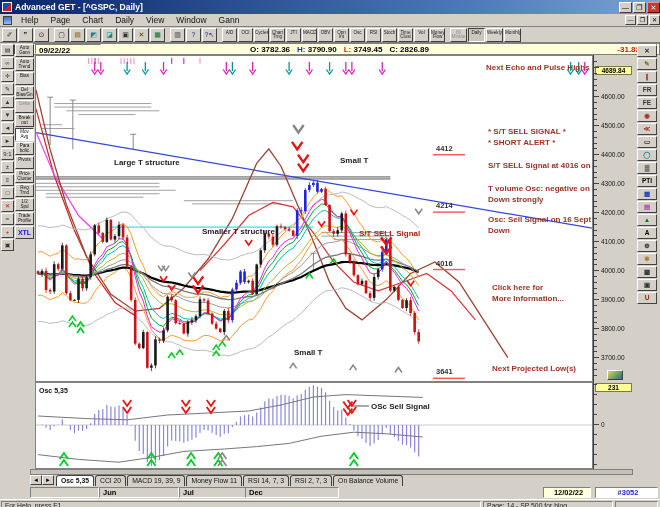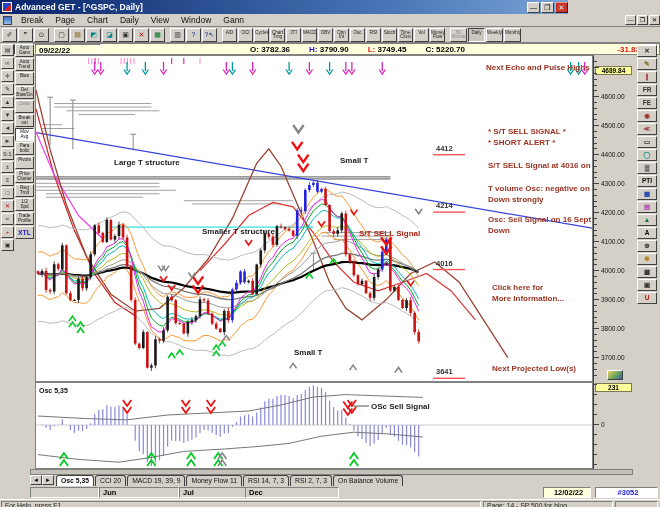--- a/index.html
+++ b/index.html
@@ -2,21 +2,21 @@
 <html><head>
 <meta charset="utf-8">
 <style>
   * { box-sizing: border-box; margin:0; padding:0; }
   html,body { width:660px; height:507px; }
   body { font-family:"Liberation Sans", sans-serif; background:#d4d0c8; position:relative; overflow:hidden; }
   .abs { position:absolute; }
   .b3d { background:#d4d0c8; border:1px solid; border-color:#ffffff #404040 #404040 #ffffff; }
   .b3d.pressed { border-color:#404040 #ffffff #ffffff #404040; background:#cac6be; }
   .sunk { border:1px solid; border-color:#808080 #ffffff #ffffff #808080; }
-  .titlebar { left:0; top:0; width:568px; height:14px; background:linear-gradient(90deg,#0a246a,#4a78b8 70%,#7ba2d4); color:#fff; display:flex; align-items:center; }
+  .titlebar { left:0; top:0; width:660px; height:14px; background:linear-gradient(90deg,#0a246a,#4a78b8 70%,#7ba2d4); color:#fff; display:flex; align-items:center; }
   .titlebar .ttext { font-size:8.5px; font-weight:bold; margin-left:3px; white-space:nowrap; }
   .winbtn { width:13px; height:11px; font-size:7px; line-height:9px; text-align:center; color:#000; margin-left:1px; }
   .winbtn.close { background:#c8372c; color:#fff; border-color:#e89a90 #501008 #501008 #e89a90; }
   .menubar { left:0; top:14px; width:660px; height:13px; display:flex; align-items:center; border-bottom:1px solid #808080; }
   .menuitem { font-size:8.5px; padding:1px 6px; color:#111; }
   .mdibtn { width:11px; height:10px; font-size:6px; line-height:8px; text-align:center; margin-left:1px; }
   .toolbar { left:0; top:27px; width:660px; height:16px; display:flex; align-items:center; border-bottom:1px solid #808080; }
   .tbtn { height:14px; min-width:15px; font-size:7px; line-height:12px; text-align:center; margin-right:1px; color:#222; }
   .tbtn.small2 { font-size:4.6px; line-height:4.8px; padding-top:2px; white-space:pre-line; }
   .sep { width:4px; height:14px; }
@@ -56,21 +56,21 @@
   <div class="ttext">Advanced GET - [^GSPC, Daily]</div>
   <div style="flex:1"></div>
   <div class="winbtn b3d">—</div>
   <div class="winbtn b3d">❐</div>
   <div class="winbtn b3d close">✕</div>
 </div>
 
 <div class="menubar abs">
   <div style="width:9px;height:9px;margin:0 3px;background:linear-gradient(180deg,#3a6ec8,#9ac0e8);border:1px solid #404040;"></div>
   <div id="menu-items" style="display:flex;">
-      <div class="menuitem">Break</div>
+      <div class="menuitem">Help</div>
       <div class="menuitem">Page</div>
       <div class="menuitem">Chart</div>
       <div class="menuitem">Daily</div>
       <div class="menuitem">View</div>
       <div class="menuitem">Window</div>
       <div class="menuitem">Gann</div>
     </div>
   <div style="flex:1"></div>
   <div class="mdibtn b3d">—</div>
   <div class="mdibtn b3d">❐</div>
@@ -124,25 +124,25 @@
     </div>
 </div>
 
 <div class="quote abs">
   <div class="b3d" style="position:absolute;left:2px;top:1px;width:13px;height:10px;font-size:6px;text-align:center;line-height:8px;">▦</div>
   <div class="b3d" style="position:absolute;left:17px;top:1px;width:13px;height:10px;font-size:6px;text-align:center;line-height:8px;">✎</div>
   <div class="yellow"></div>
   <div class="sunk" style="position:absolute;left:35px;top:1px;width:66px;height:10px;background:#ffffdc;">
     <span class="qtext" style="position:absolute;left:3px;top:1px;">09/22/22</span>
   </div>
-  <div style="position:absolute;left:250px;top:2px;display:flex;gap:19px;">
+  <div style="position:absolute;left:250px;top:2px;display:flex;gap:7px;">
     <span class="qtext"><span>O:</span> <span>3782.36</span></span>
     <span class="qtext"><span style="color:#2222dd">H:</span> <span>3790.90</span></span>
     <span class="qtext"><span style="color:#dd2222">L:</span> <span>3749.45</span></span>
-    <span class="qtext"><span>C:</span> <span>5220.70</span></span>
+    <span class="qtext"><span>C:</span> <span>2826.89</span></span>
   </div>
   <span class="qtext" style="position:absolute;right:20px;top:2px;color:#dd1111;">-31.83</span>
   <div class="b3d" style="position:absolute;right:3px;top:1px;width:13px;height:10px;font-size:6px;text-align:center;line-height:8px;">✕</div>
 </div>
 
 <div class="lefticons abs" id="left-icons">
     <div class="lbtn b3d">▤</div>
     <div class="lbtn b3d">∞</div>
     <div class="lbtn b3d">✛</div>
     <div class="lbtn b3d">✎</div>

